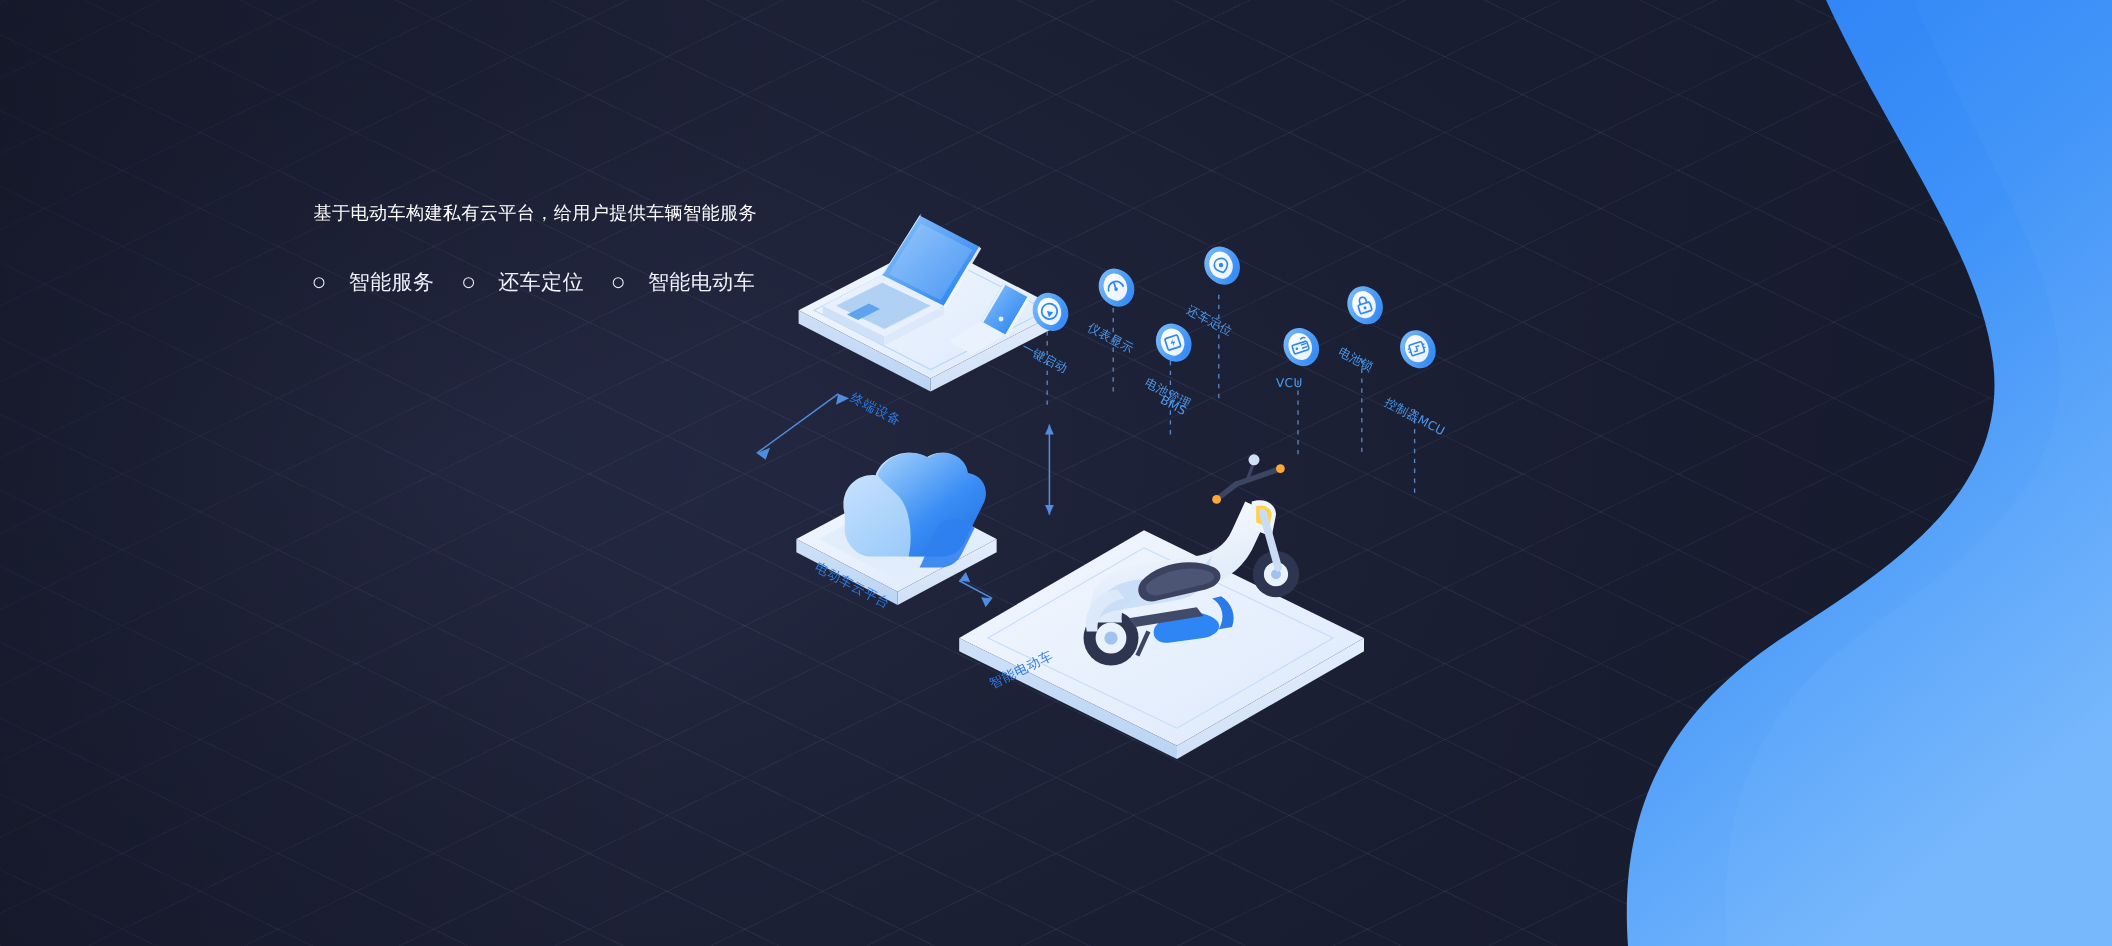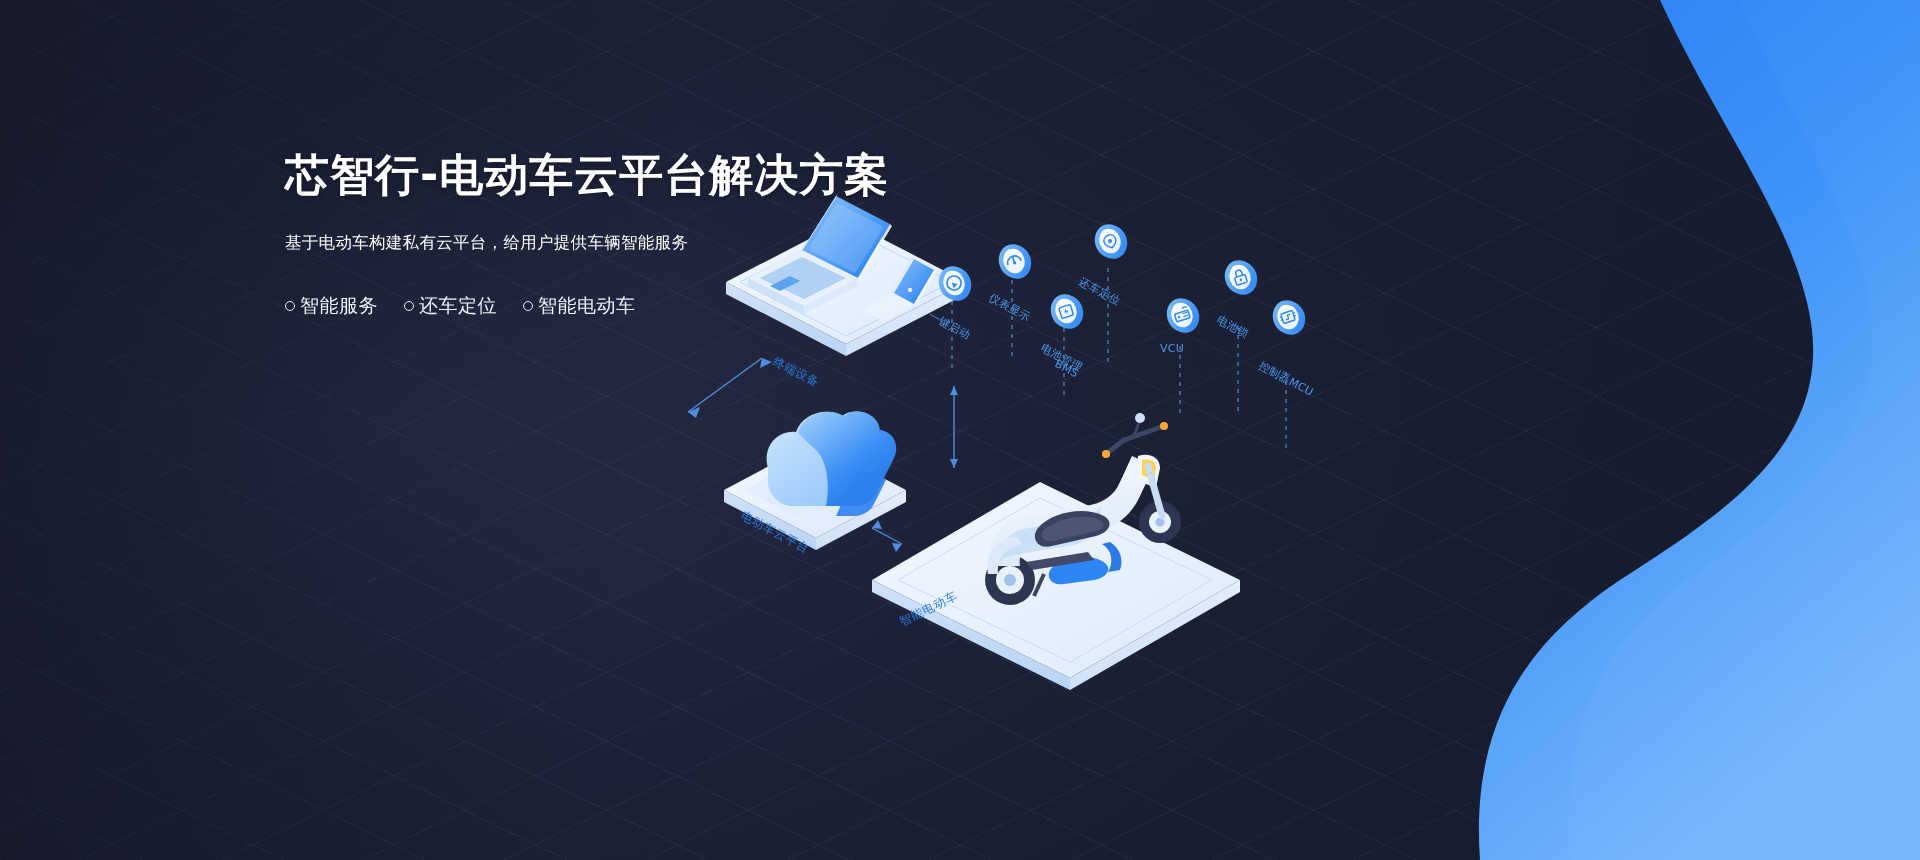--- a/index.html
+++ b/index.html
@@ -73,21 +73,21 @@
   .features{
     margin-top:36px;
     display:flex;
     align-items:center;
     gap:26px;
     font-size:19px;
     color:#eef2fa;
     font-family:"DejaVu Sans","Liberation Sans",sans-serif;
     letter-spacing:.5px;
   }
-  .feature{ display:flex; align-items:center; gap:5px; white-space:nowrap; }
+  .feature{ display:flex; align-items:center; gap:22px; white-space:nowrap; }
   .ring{
     width:10px; height:10px;
     border:1.6px solid #e6ecf8;
     border-radius:50%;
     display:inline-block;
     flex:0 0 auto;
   }
 
   
   .illus{ position:absolute; left:640px; top:150px; width:700px; height:560px; }
@@ -130,21 +130,20 @@
         </linearGradient>
       </defs>
       <path d="M820,0 L560,0 C620,130 700,230 712,330 C726,452 612,520 520,580
                C430,640 370,720 380,860 L820,860 Z" fill="url(#waveGrad)"></path>
       <path d="M820,0 L640,0 C690,120 762,222 772,322 C784,442 682,512 598,572
                C512,632 460,712 470,860 L820,860 Z" fill="url(#waveGrad2)"></path>
     </svg>
   </div>
 
   <div class="copy">
-    <div class="headline">芯智行-电动车云平台解决方案</div>
 
     <div class="subcopy">
       <span class="ln">基于电动车构建私有云平台，给用户提供车辆智能服务</span>
     </div>
 
     <div class="features">
       <div class="feature">
         <span class="ring"></span>
         <span>智能服务</span>
       </div>

